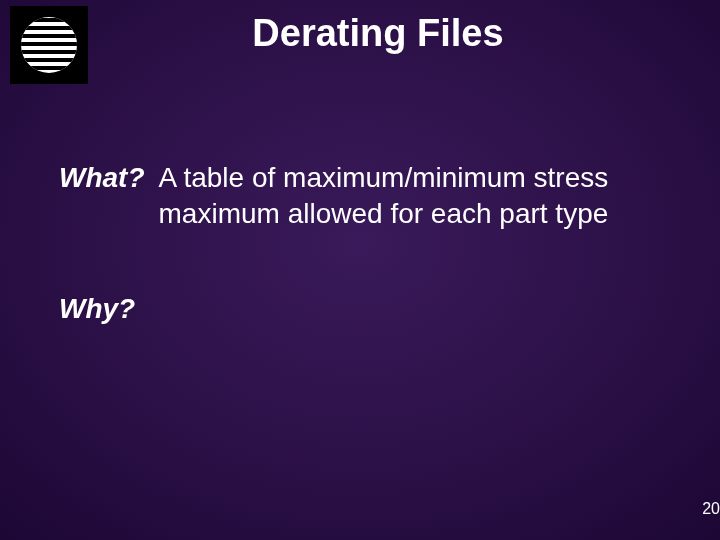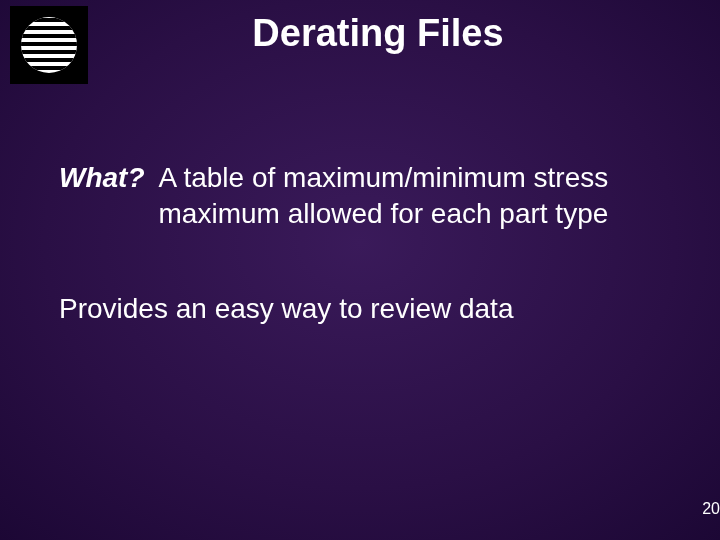--- a/index.html
+++ b/index.html
@@ -88,17 +88,17 @@
 </div>
 
 <div class="title">Derating Files</div>
 
 <div class="content">
   <div class="row">
     <div class="label">What?</div>
     <div class="text">A table of maximum/minimum stress maximum allowed for each part type</div>
   </div>
   <div class="row">
-    <div class="text">Provides an easy way to review data</div>
+    <div class="label">Why?</div>
   </div>
 </div>
 
 <div class="page-num">20</div>
 
 </body></html>

